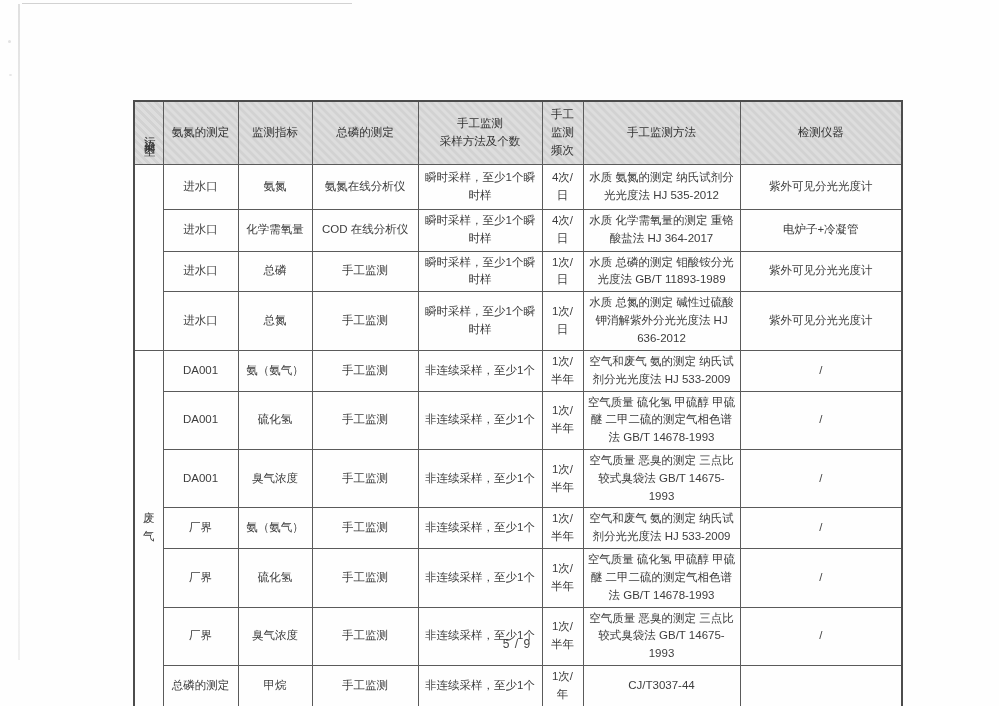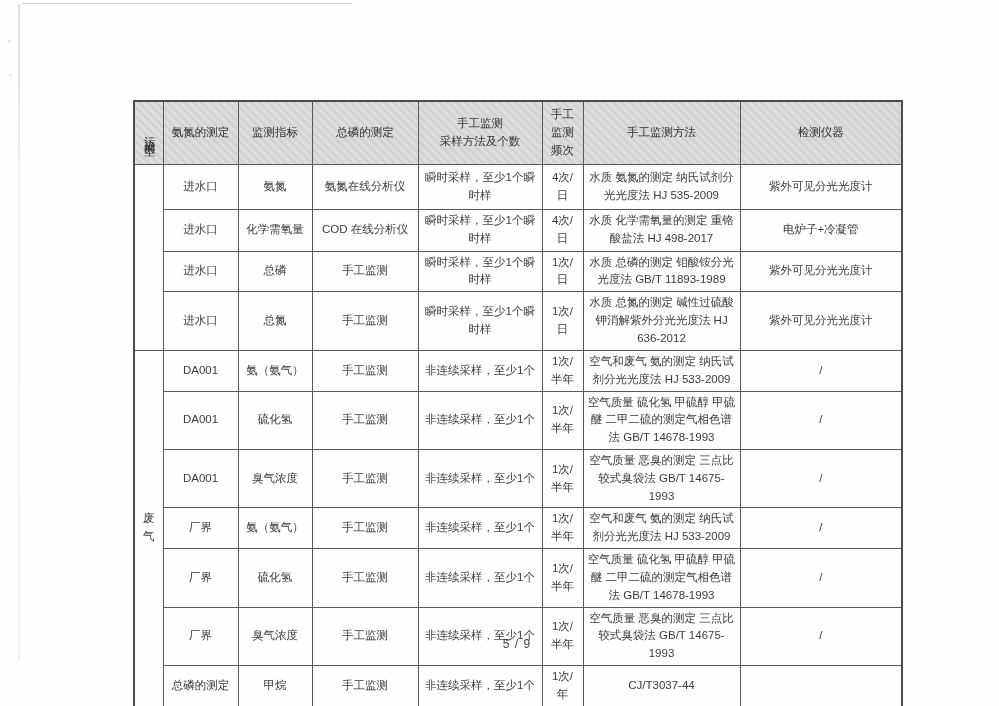--- a/index.html
+++ b/index.html
@@ -123,30 +123,30 @@
       </tr>
     </thead>
     <tbody>
       <tr>
         <td rowspan="4"></td>
         <td>进水口</td>
         <td>氨氮</td>
         <td>氨氮在线分析仪</td>
         <td>瞬时采样，至少1个瞬时样</td>
         <td>4次/日</td>
-        <td class="method-cell">水质 氨氮的测定 纳氏试剂分光光度法 HJ 535-2009</td>
+        <td class="method-cell">水质 氨氮的测定 纳氏试剂分光光度法 HJ 535-2012</td>
         <td>紫外可见分光光度计</td>
       </tr>
       <tr>
         <td>进水口</td>
         <td>化学需氧量</td>
         <td>COD 在线分析仪</td>
         <td>瞬时采样，至少1个瞬时样</td>
         <td>4次/日</td>
-        <td class="method-cell">水质 化学需氧量的测定 重铬酸盐法 HJ 498-2017</td>
+        <td class="method-cell">水质 化学需氧量的测定 重铬酸盐法 HJ 364-2017</td>
         <td>电炉子+冷凝管</td>
       </tr>
       <tr>
         <td>进水口</td>
         <td>总磷</td>
         <td>手工监测</td>
         <td>瞬时采样，至少1个瞬时样</td>
         <td>1次/日</td>
         <td class="method-cell">水质 总磷的测定 钼酸铵分光光度法 GB/T 11893-1989</td>
         <td>紫外可见分光光度计</td>

